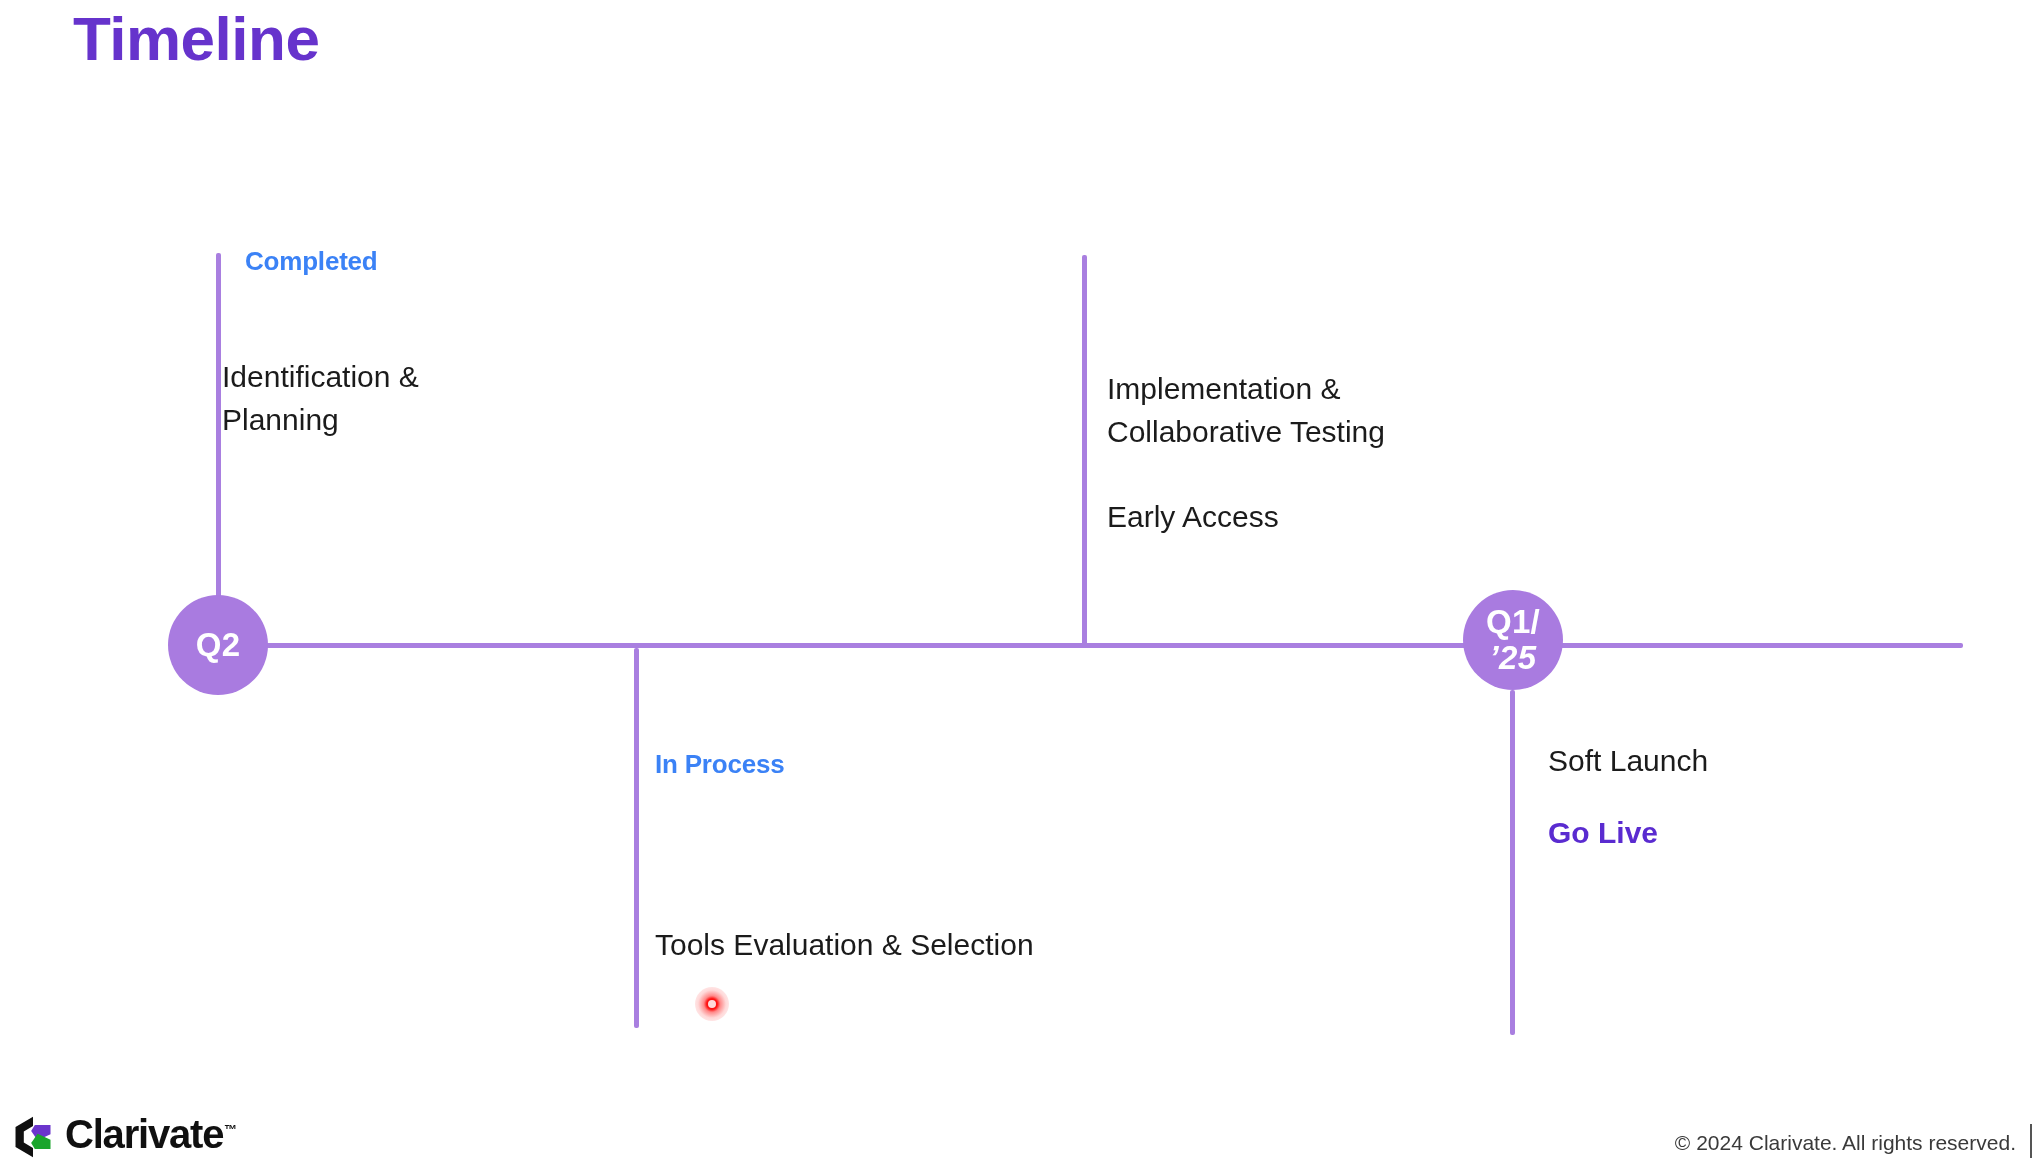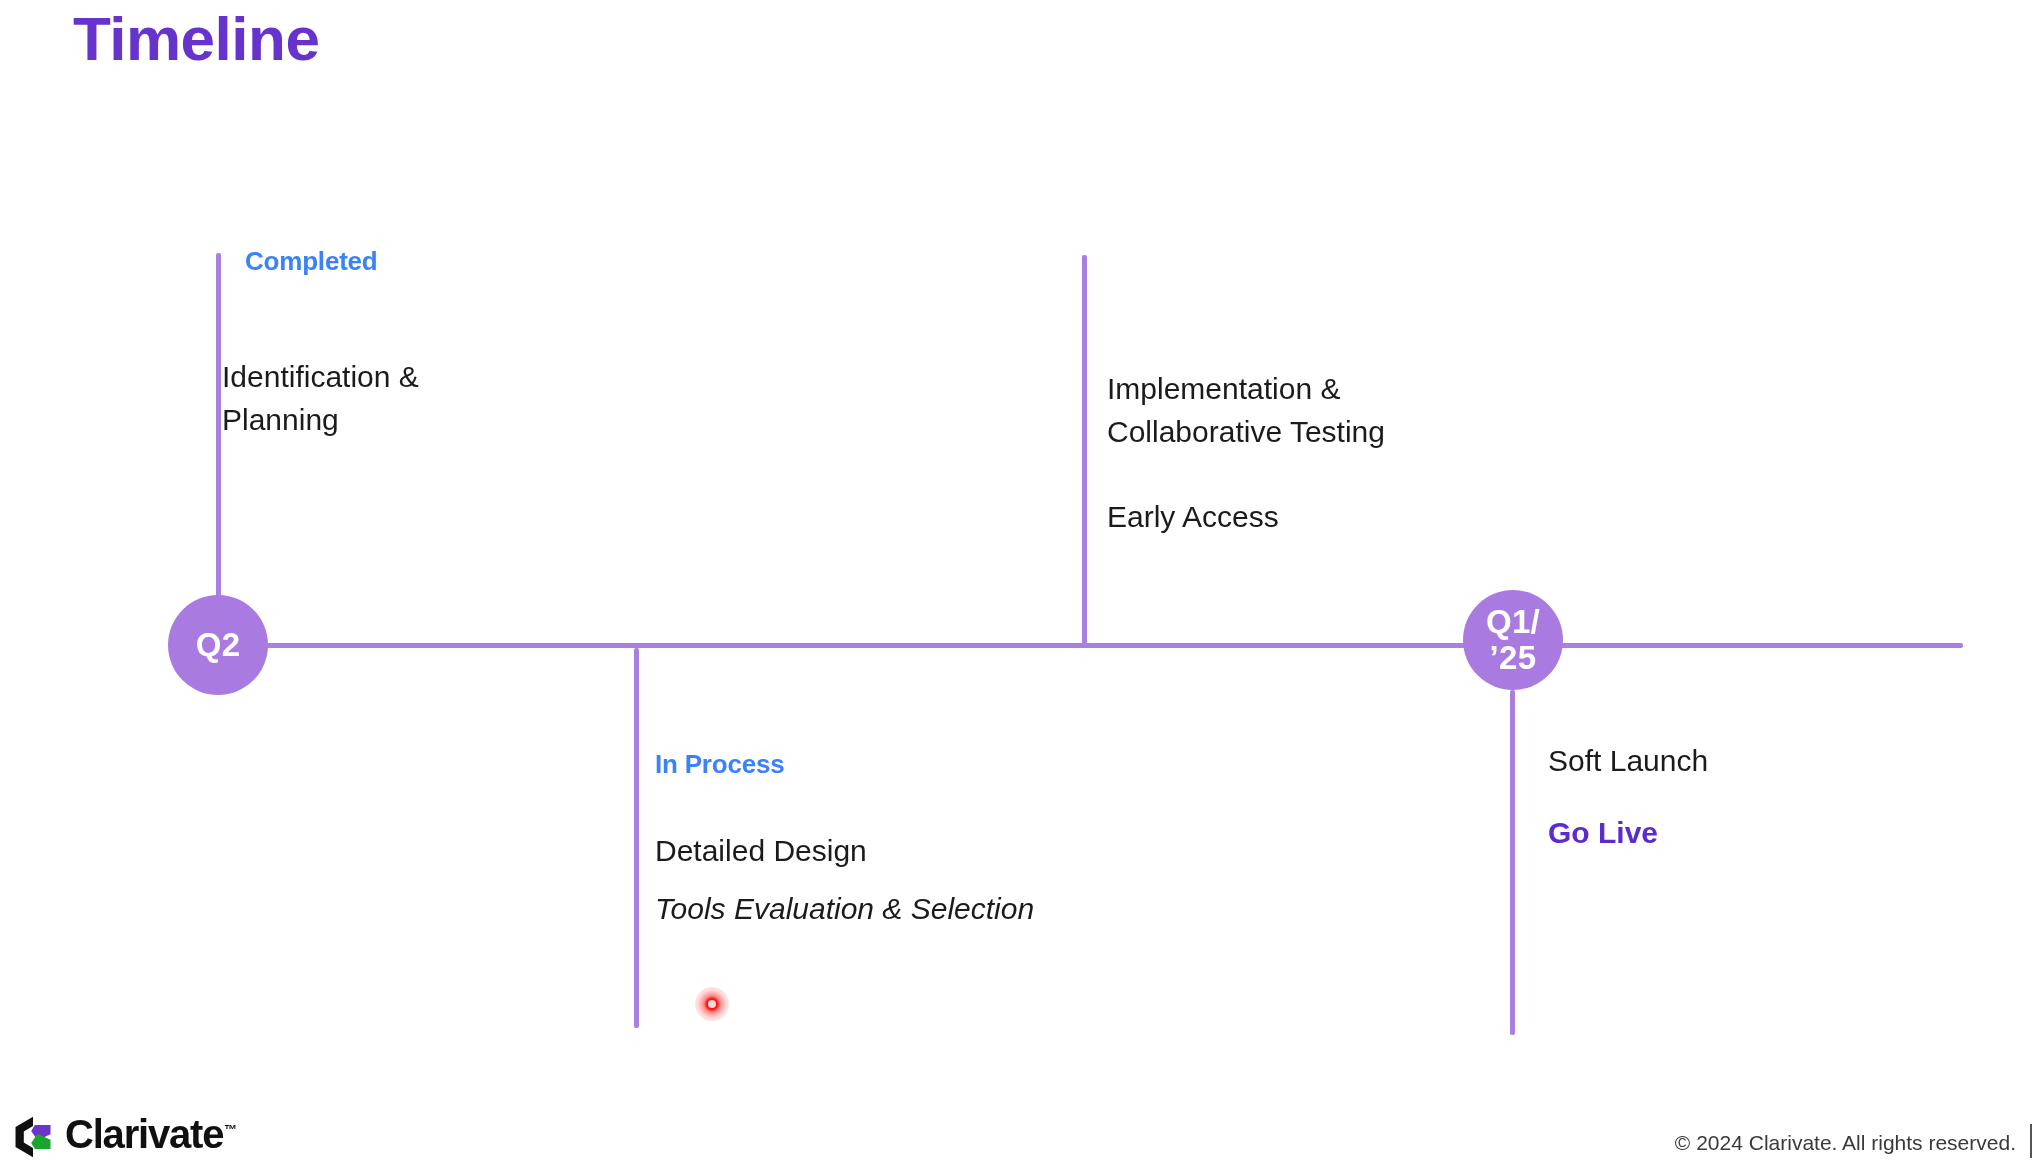--- a/index.html
+++ b/index.html
@@ -58,21 +58,21 @@
     flex-direction: column;
     align-items: center;
     justify-content: center;
     font-size: 33px;
     font-weight: bold;
     letter-spacing: 0.3px;
     line-height: 1.08;
     z-index: 3;
     box-sizing: border-box;
   }
-  .node .node-l2 { display: block; }
+  .node .node-l2 { display: block; font-style: italic; }
 
   .branch-line {
     position: absolute;
     width: 5px;
     background: #a97fe0;
     border-radius: 2px;
     z-index: 1;
   }
 
   
@@ -184,23 +184,22 @@
 Planning</div>
 
   <div class="node" style="left:168px; top:595px;">
     <span class="node-l1">Q2</span>
   </div>
 
   <div class="branch-line" style="left:634px; top:648px; height:380px;"></div>
 
   <div class="branch-head" style="left:655px; top:733px;">In Process</div>
 
-  <div class="branch-body" style="left:655px; top:830px; width:640px;">Detailed Design</div>
-
-  <div class="branch-body" style="left:655px; top:888px; width:700px;font-style:italic;">Tools Evaluation &amp; Selection</div>
+
+  <div class="branch-body" style="left:655px; top:924px; width:700px;">Tools Evaluation &amp; Selection</div>
 
 
   <div class="branch-line" style="left:1082px; top:255px; height:393px;"></div>
 
   <div class="branch-body" style="left:1107px; top:368px; width:640px;">Implementation &amp;
 Collaborative Testing</div>
 
   <div class="branch-body" style="left:1107px; top:496px; width:520px;">Early Access</div>
 
 

